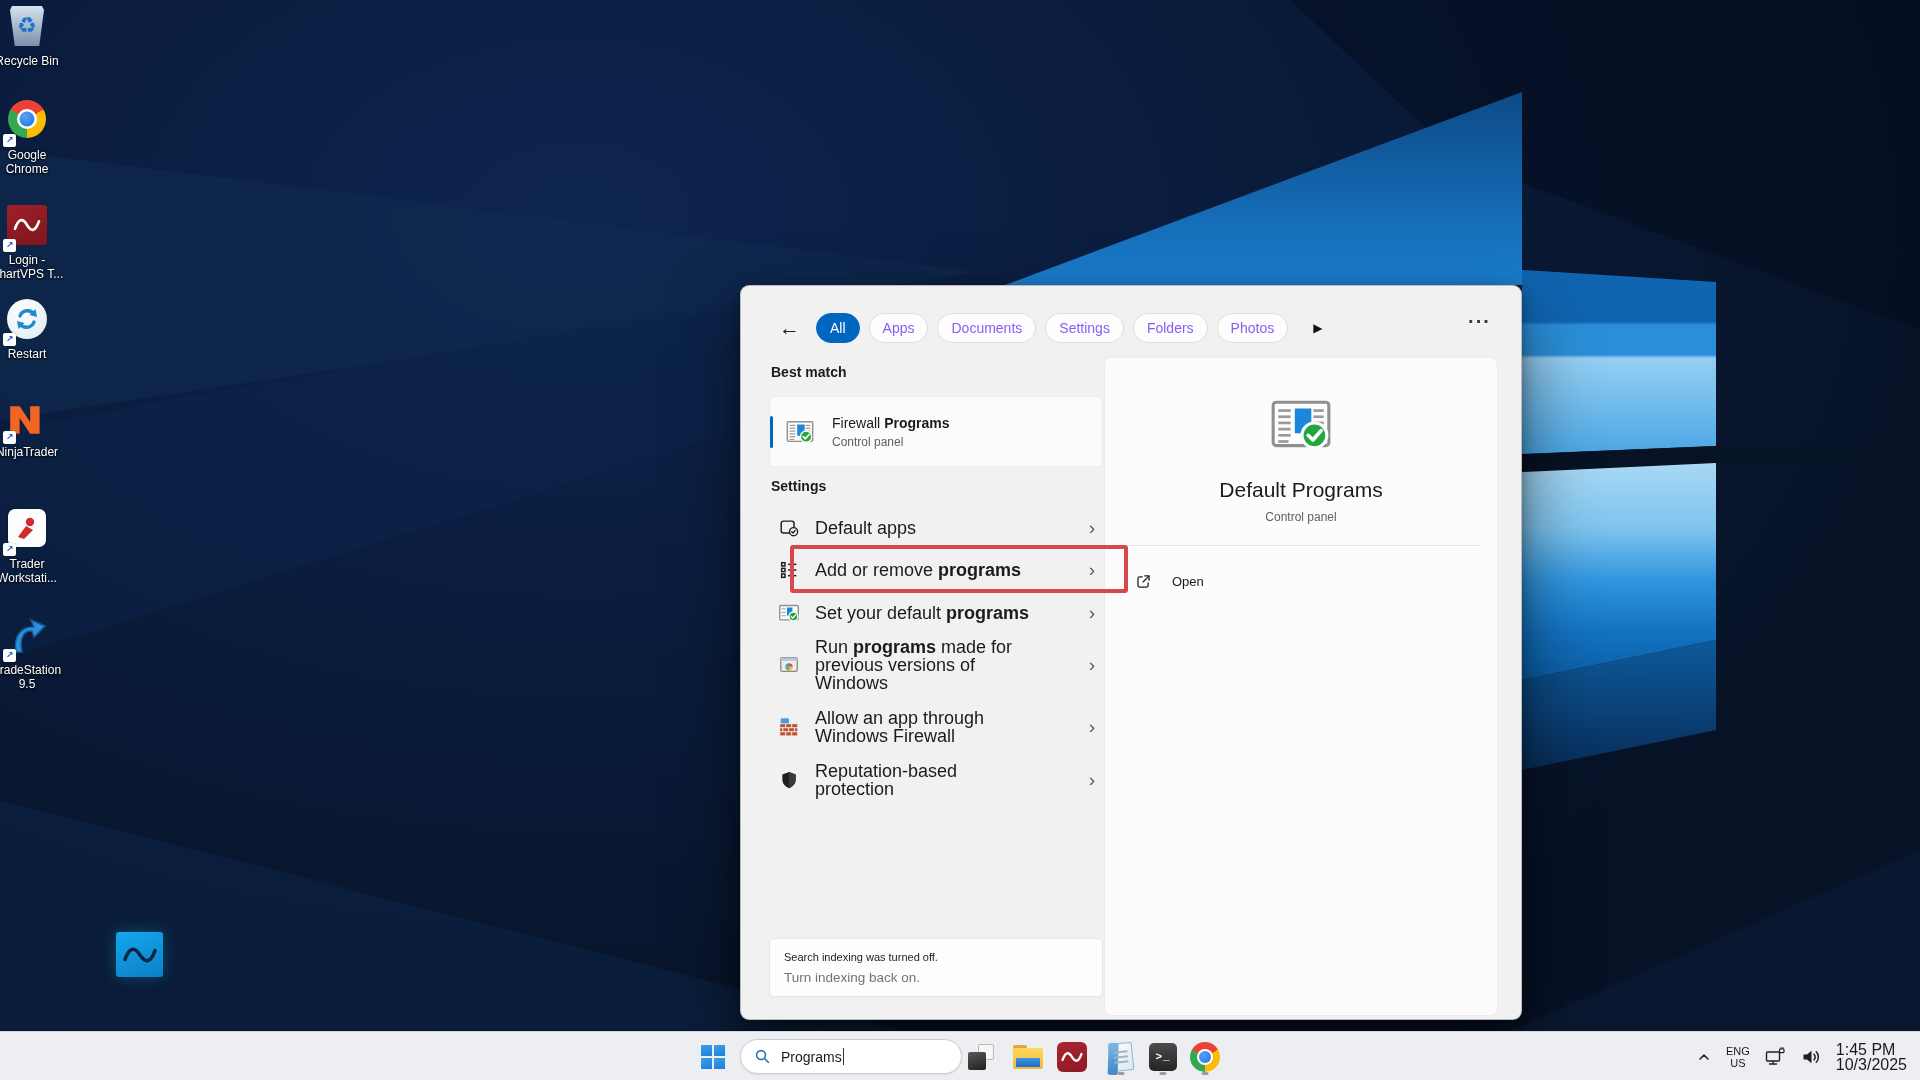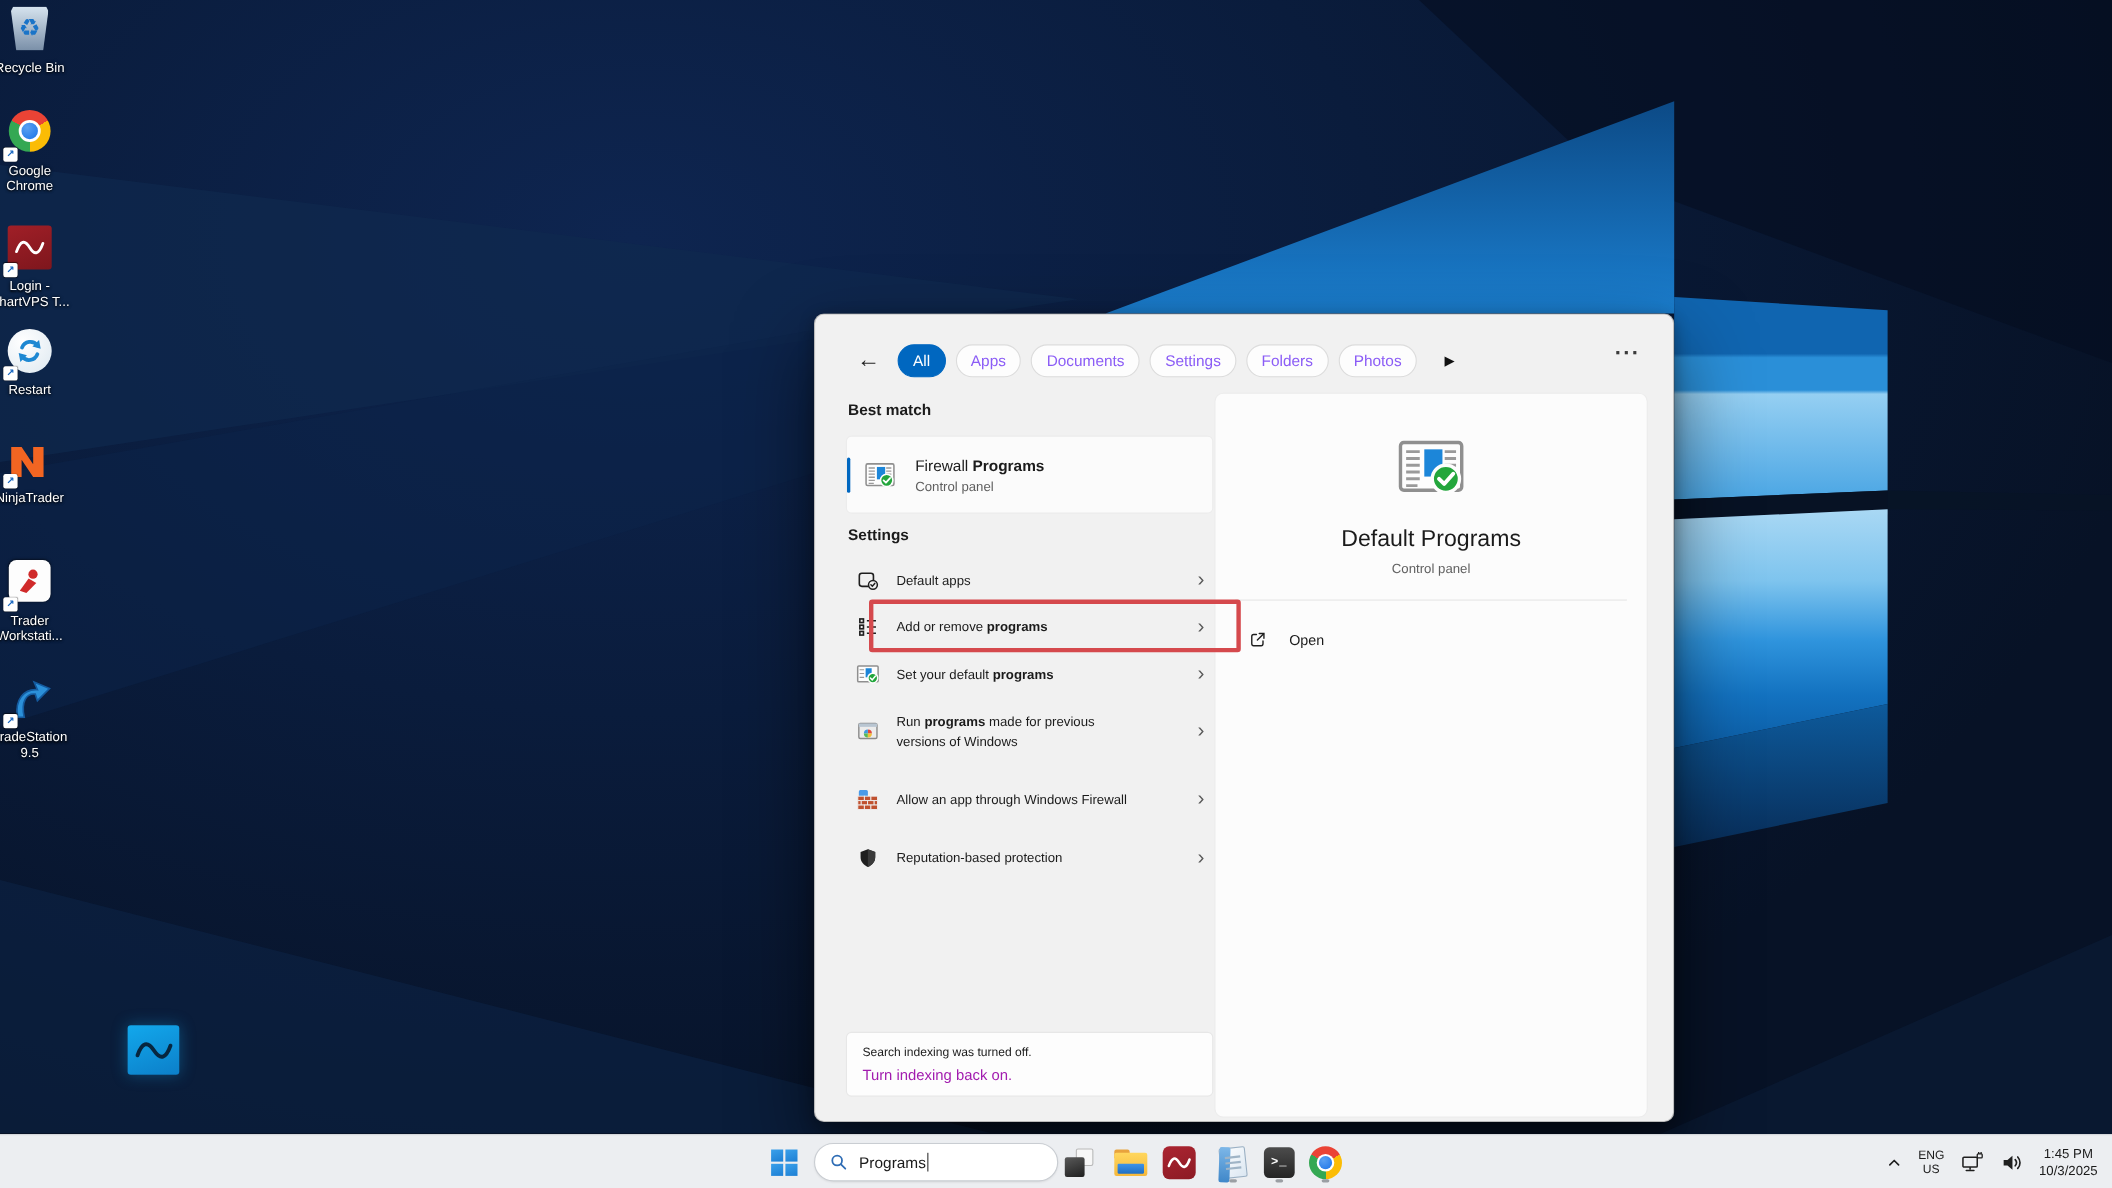--- a/index.html
+++ b/index.html
@@ -67,29 +67,29 @@
   .bm-accent { position:absolute; left:0; top:50%; transform:translateY(-50%); width:3px; height:32px;
                border-radius:2px; background:#0067c0; }
   .bm-icon { width:30px; height:30px; margin-left:15px; flex:none; }
   .bm-text { margin-left:17px; }
   .bm-title { font-size:14px; color:#1b1b1b; }
   .bm-sub { font-size:12px; color:#5f5f5f; margin-top:4px; }
   b { font-weight:bold; }
 
   .srow { position:absolute; left:0; width:334px; display:flex; align-items:center; cursor:pointer; border-radius:5px; }
   .sicon { width:24px; flex:none; margin-left:8px; display:flex; justify-content:center; }
-  .stext { font-size:12px; color:#1b1b1b; margin-left:14px; line-height:18px; max-width:218px; }
+  .stext { font-size:18px; color:#1b1b1b; margin-left:14px; line-height:18px; max-width:218px; }
   .chev { margin-left:auto; margin-right:8px; font-size:19px; color:#5a5a5a; }
   .redbox { position:absolute; left:21px; top:259px; width:338px; height:48px; border:4px solid #d5494d;
             border-radius:3px; pointer-events:none; z-index:9; }
 
   .idx-card { position:absolute; left:0; top:652px; width:334px; height:59px; background:#fdfdfd;
               border:1px solid #e7e7e7; border-radius:5px; padding:9px 14px; }
   .idx-msg { font-size:11px; color:#1b1b1b; line-height:19px; }
-  .idx-link { font-size:13.5px; color:#a21caf; line-height:21px; cursor:pointer; }
+  .idx-link { font-size:13.5px; color:#737373; line-height:21px; cursor:pointer; }
 
   .rightcard { position:absolute; left:363px; top:71px; width:394px; height:659px; background:#fcfcfc;
                border:1px solid #ececec; border-radius:8px; }
   .rc-icon { position:absolute; left:50%; top:34px; transform:translateX(-50%); width:66px; height:66px; }
   .rc-title { position:absolute; top:120px; width:100%; text-align:center; font-size:21px; color:#1b1b1b; }
   .rc-sub { position:absolute; top:152px; width:100%; text-align:center; font-size:12px; color:#616161; }
   .rc-div { position:absolute; left:18px; right:18px; top:187px; height:1px; background:#e5e5e5; }
   .rc-open { position:absolute; left:12px; right:12px; top:202px; height:42px; display:flex; align-items:center;
              padding-left:18px; border-radius:5px; cursor:pointer; }
   .rc-open-label { font-size:13px; color:#1b1b1b; margin-left:20px; }
@@ -128,21 +128,21 @@
   .notepad::before { content:""; position:absolute; left:-2px; top:-2px; width:10px; height:32px;
              background:linear-gradient(180deg,#7db7e8,#3f87c9); border-radius:2px; transform:rotate(8deg); }
   .terminal { width:28px; height:28px; border-radius:5px; background:linear-gradient(180deg,#4c4c4c,#242424);
               color:#fff; font-family:"Liberation Mono","DejaVu Sans Mono",monospace; font-size:11px; font-weight:bold;
               display:flex; align-items:center; justify-content:center; letter-spacing:1px; }
 
   .tray { position:absolute; right:0; top:0; height:49px; display:flex; align-items:center; }
   .tray-item { display:flex; align-items:center; justify-content:center; height:40px; border-radius:5px;
                cursor:pointer; padding:0 7px; }
   .lang { font-size:11px; line-height:12px; text-align:center; color:#1b1b1b; }
-  .clock { font-size:12px; line-height:15px; text-align:center; color:#1b1b1b; margin-right:6px; }
+  .clock { font-size:16px; line-height:15px; text-align:left; color:#1b1b1b; margin-right:6px; }
 </style>
 </head>
 <body>
 
 <svg class="wallpaper" width="1920" height="1080">
   <defs>
     <linearGradient id="g1" x1="0" y1="0" x2="0" y2="1">
       <stop offset="0" stop-color="#1065b0"></stop>
         <stop offset=".28" stop-color="#1065b0"></stop>
       <stop offset=".30" stop-color="#2a8fd8"></stop>

